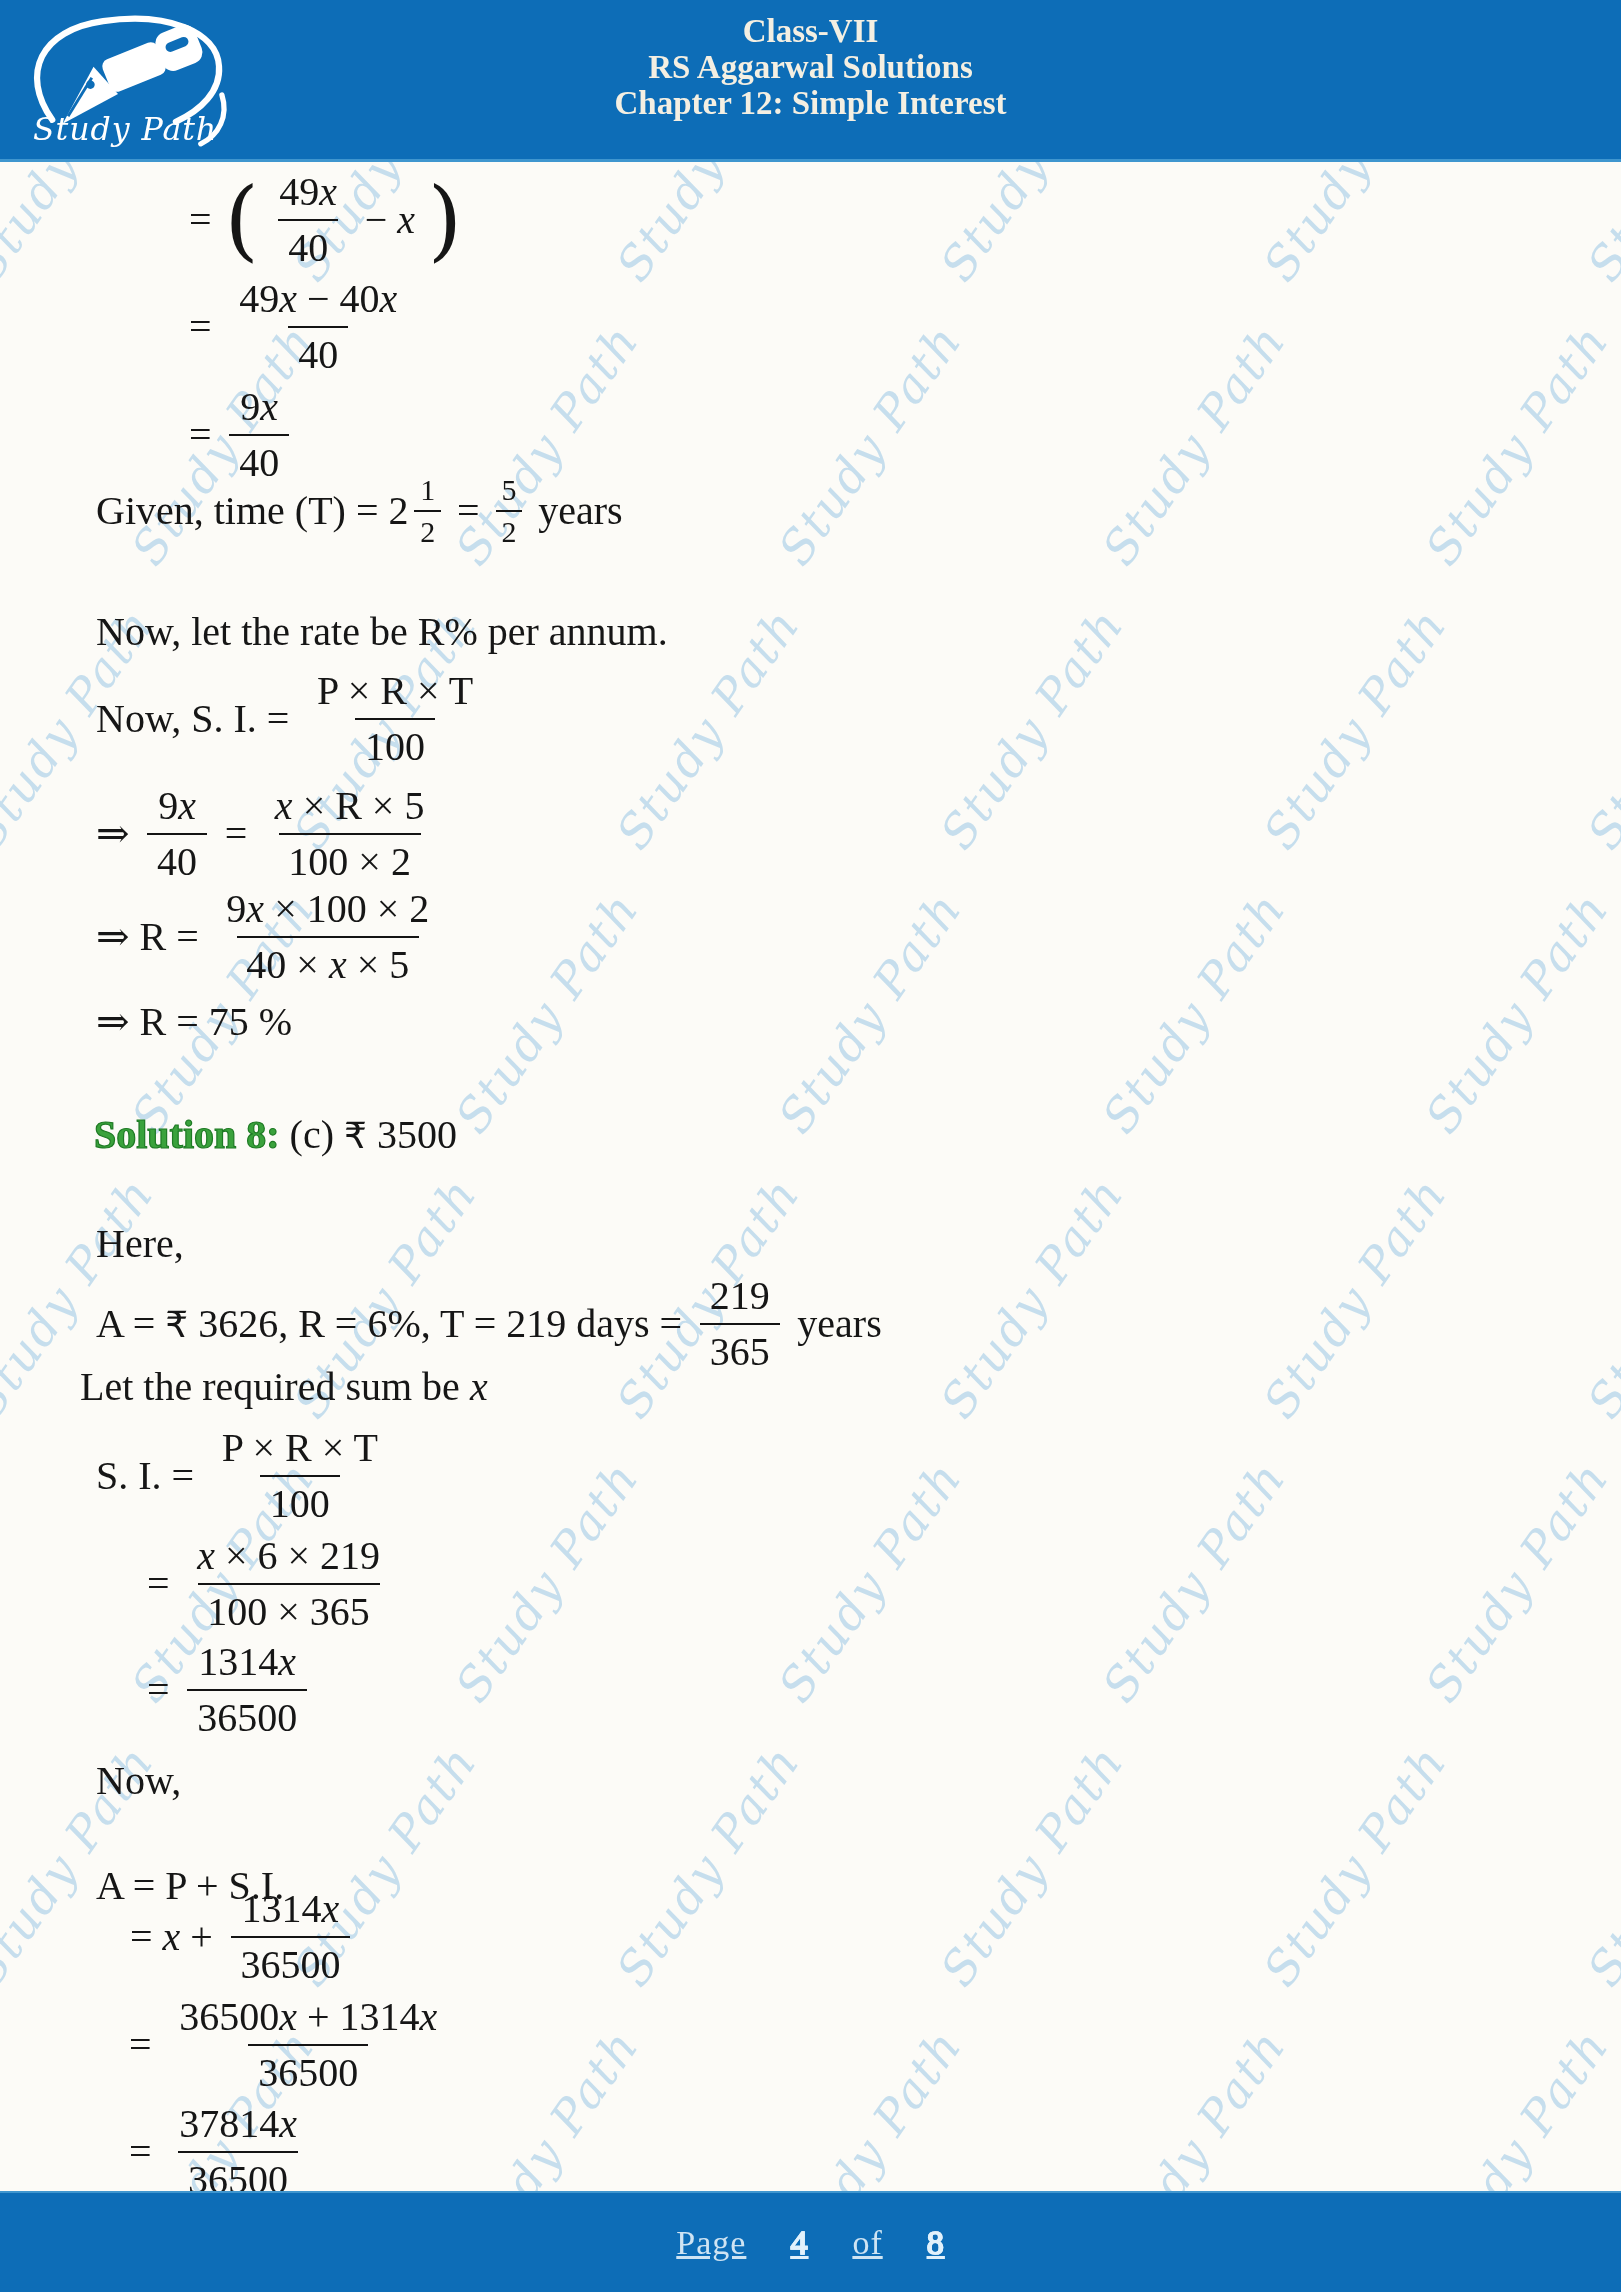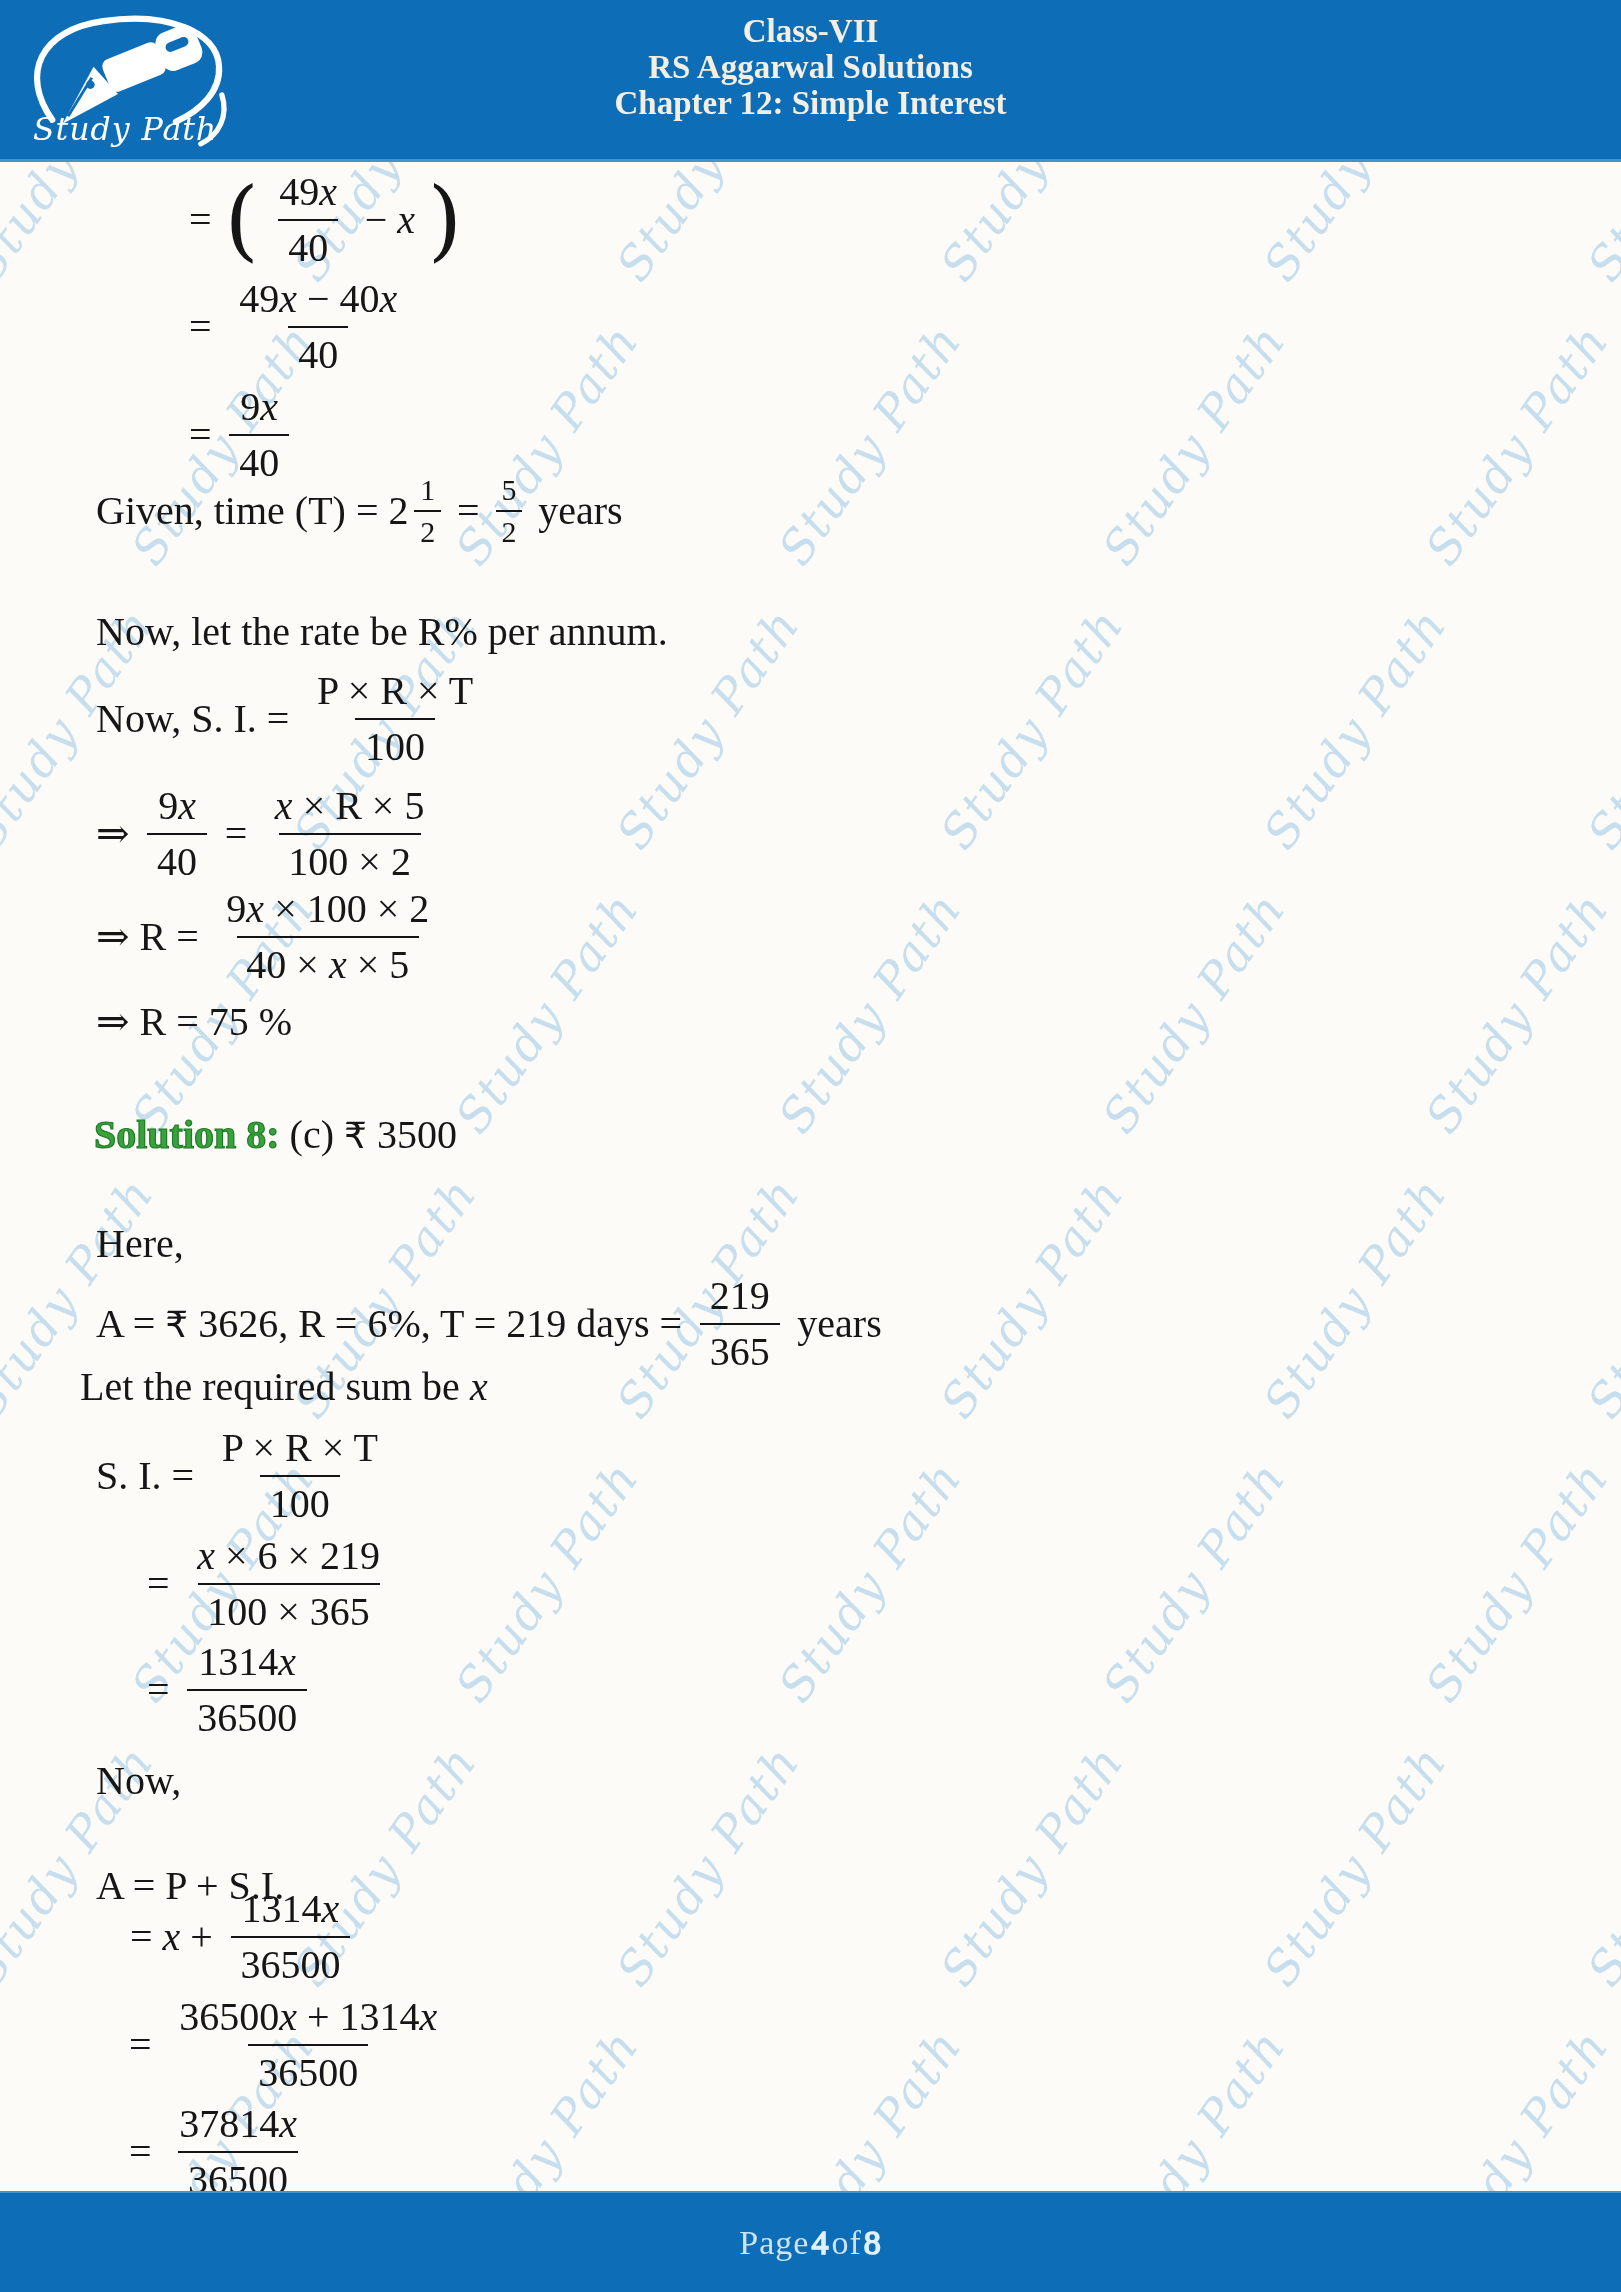--- a/index.html
+++ b/index.html
@@ -8,21 +8,21 @@
     background:#fcfbf7;
     font-family:"Liberation Serif","DejaVu Serif",serif;
     color:#161616;
   }
   
   .bar{position:absolute;left:0;width:1621px;background:#0d6db7;z-index:3;}
   .header{top:0;height:162px;border-bottom:3.9px solid #3f96cf;box-sizing:border-box;}
   .footer{bottom:0;height:102px;border-top:2.9px solid #3f96cf;box-sizing:border-box;
           display:flex;align-items:center;justify-content:center;
           font-size:34px;color:#cfe4f3;letter-spacing:1px;}
-  .footer .seg{margin:0 1px;}
+  .footer .seg{margin:0 22px;text-decoration:underline;}
   .footer .digit{
     color:rgba(235,248,255,0.30);
     -webkit-text-stroke:1.6px #e2f1fb;
     text-shadow:0 0 1px #e2f1fb;
   }
   .titles{position:absolute;left:0;top:0;width:100%;text-align:center;
           color:#f4efe2;font-weight:bold;}
   .titles .t1{position:absolute;left:0;width:100%;top:12.7px;font-size:33px;}
   .titles .t2{position:absolute;left:0;width:100%;top:49px;font-size:33px;}
   .titles .t3{position:absolute;left:0;width:100%;top:85px;font-size:33px;}

